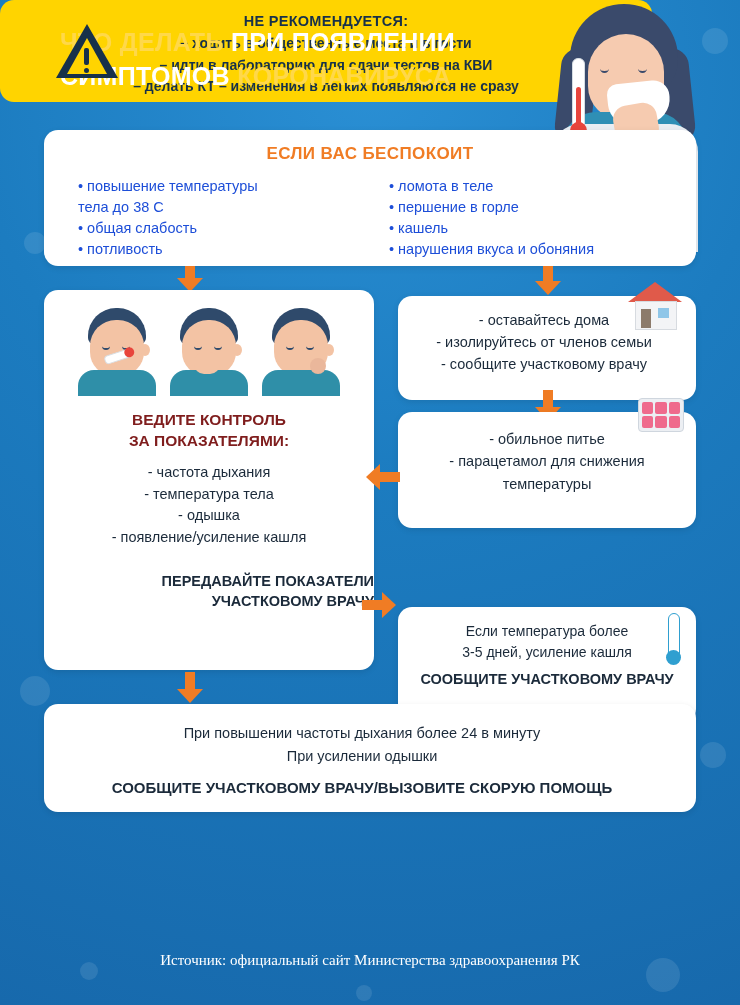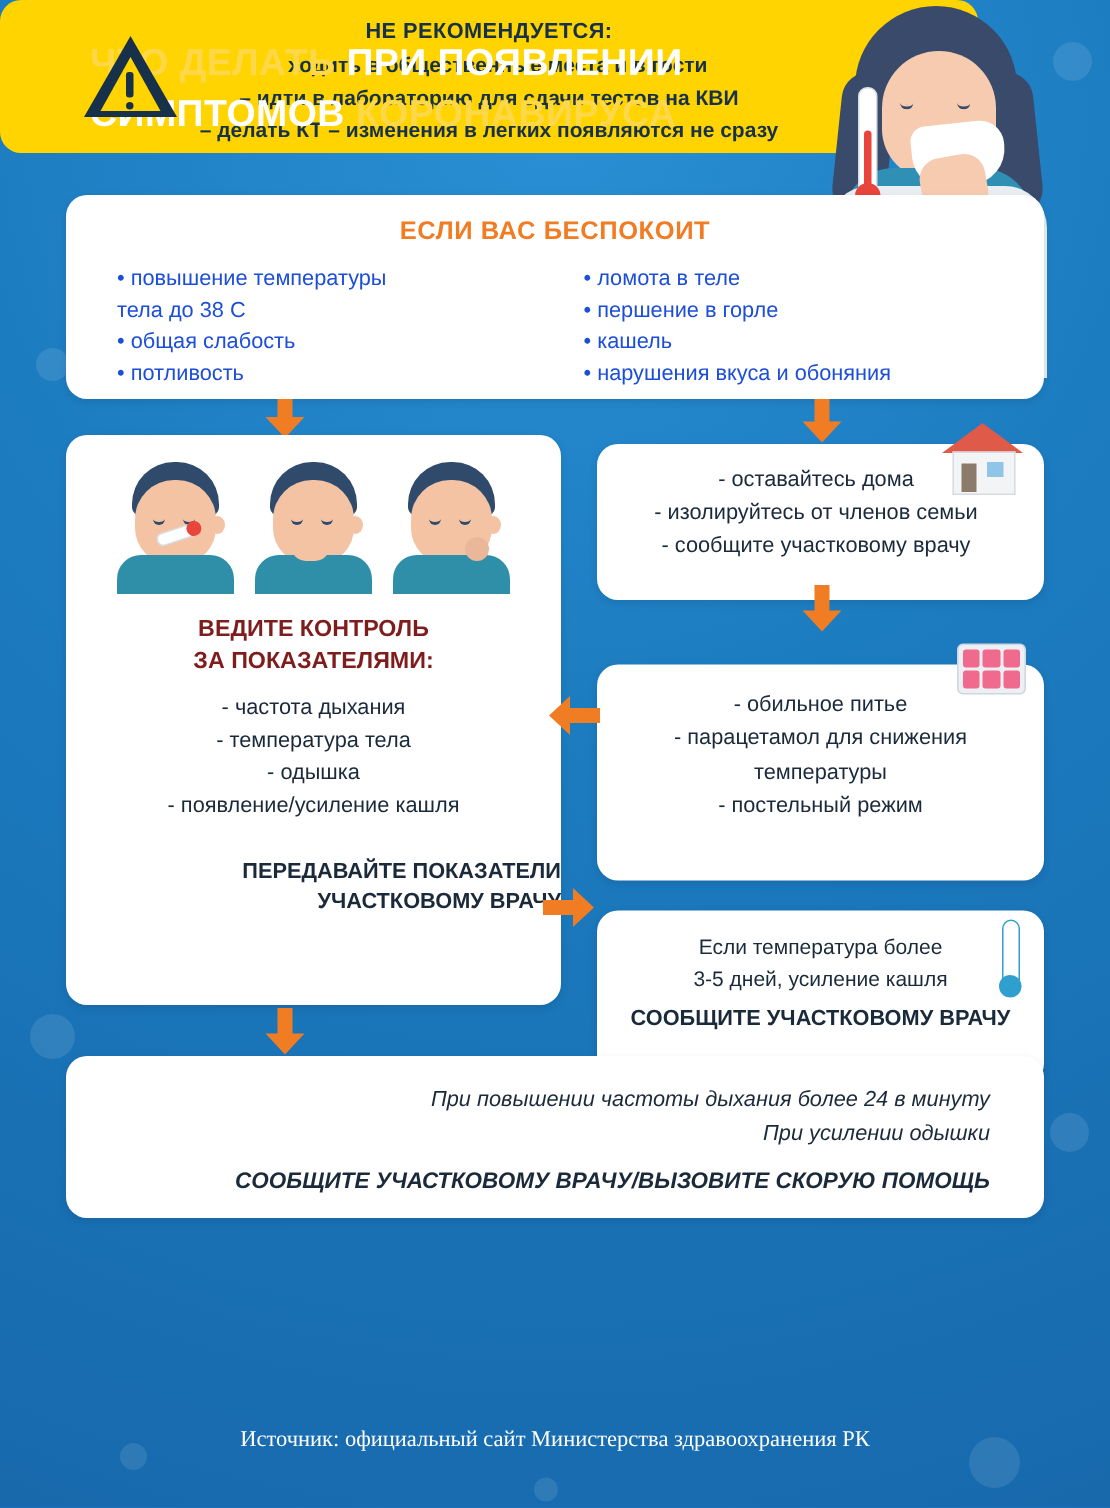--- a/index.html
+++ b/index.html
@@ -98,37 +98,37 @@
   
   #card-home{left:398px;top:296px;width:298px;height:104px;}
   #card-home .lines{padding:14px 16px 0 10px;text-align:center;font-size:14.5px;line-height:1.5;color:#1b2a3a;}
   .home-icon{position:absolute;right:14px;top:-14px;width:54px;height:46px;}
   .house-roof{position:absolute;left:0;top:0;width:0;height:0;border-left:27px solid transparent;border-right:27px solid transparent;border-bottom:20px solid #e05a4a;}
   .house-body{position:absolute;left:7px;top:19px;width:40px;height:27px;background:#f3f4f6;border:1px solid #d7dbe0;}
   .house-door{position:absolute;left:13px;top:27px;width:10px;height:19px;background:#8c7b6b;}
   .house-win{position:absolute;left:30px;top:26px;width:11px;height:10px;background:#8fc6e8;}
 
   
-  #card-drink{left:398px;top:443px;width:298px;height:144px;}
+  #card-drink{left:398px;top:412px;width:298px;height:116px;}
   #card-drink .lines{padding:16px 14px 0 14px;text-align:center;font-size:14.5px;line-height:1.55;color:#1b2a3a;}
   .pills{position:absolute;right:12px;top:-14px;width:46px;height:40px;}
   .pill-sheet{position:absolute;left:0;top:0;width:46px;height:34px;background:#eceff3;border:1px solid #cfd6de;border-radius:4px;
     display:grid;grid-template-columns:repeat(3,1fr);grid-template-rows:repeat(2,1fr);gap:2px;padding:3px;box-sizing:border-box;}
   .pill-sheet i{background:#ef6a8c;border-radius:2px;display:block;}
 
   
   #card-temp{left:398px;top:568px;width:298px;height:116px;margin-top:39px;}
   #card-temp .lines{padding:14px 14px 0 14px;text-align:center;font-size:14px;line-height:1.5;color:#1b2a3a;}
   #card-temp .bold{font-weight:bold;font-size:14.5px;margin-top:6px;}
   .thermo2{position:absolute;right:16px;top:6px;width:10px;height:44px;border-radius:6px;background:#fff;border:1.5px solid #2f9fd0;}
   .thermo2 .b{position:absolute;left:-3px;bottom:-7px;width:15px;height:15px;border-radius:50%;background:#2f9fd0;}
 
   
   #card-wide{left:44px;top:704px;width:652px;height:108px;}
-  #card-wide .lines{padding:18px 36px 0 20px;text-align:right;font-size:14.5px;line-height:1.6;color:#1b2a3a;font-style:italic;}
+  #card-wide .lines{padding:18px 36px 0 20px;text-align:center;font-size:14.5px;line-height:1.6;color:#1b2a3a;}
   #card-wide .bold{font-weight:bold;font-size:15px;margin-top:8px;}
 
   
   #card-warning{left:44px;top:840px;width:652px;height:102px;background:#ffd400;border-radius:14px;}
   .warn-title{text-align:center;color:#17314a;font-weight:bold;font-size:14.5px;padding-top:13px;letter-spacing:.3px;}
   .warn-lines{text-align:center;color:#17314a;font-weight:bold;font-size:14px;line-height:1.55;margin-top:4px;}
   .warn-icon{position:absolute;left:56px;top:24px;width:62px;height:56px;}
   .tri{position:absolute;left:0;top:0;width:0;height:0;border-left:31px solid transparent;border-right:31px solid transparent;border-bottom:54px solid #17314a;}
   .tri-in{position:absolute;left:11px;top:14px;width:0;height:0;border-left:20px solid transparent;border-right:20px solid transparent;border-bottom:36px solid #ffd400;}
   .excl{position:absolute;left:28px;top:24px;width:5px;height:17px;background:#17314a;border-radius:2px;}
@@ -290,21 +290,20 @@
           <i></i>
           <i></i>
           <i></i>
           <i></i>
         </div>
     </div>
     <div class="lines">
       <div>- обильное питье</div>
       <div>- парацетамол для снижения</div>
       <div>температуры</div>
-      <div>- постельный режим</div>
     </div>
   </div>
 
   <div class="arrow" style="left:366px;top:464px;width:34px;height:26px;">
     <div class="ar-stem" style="left:14px;top:8px;width:20px;height:10px;"></div>
     <div class="ar-head-l" style="left:0;top:0;"></div>
   </div>
 
   <div class="arrow" style="left:362px;top:592px;width:36px;height:26px;">
     <div class="ar-stem" style="left:0;top:8px;width:22px;height:10px;"></div>

